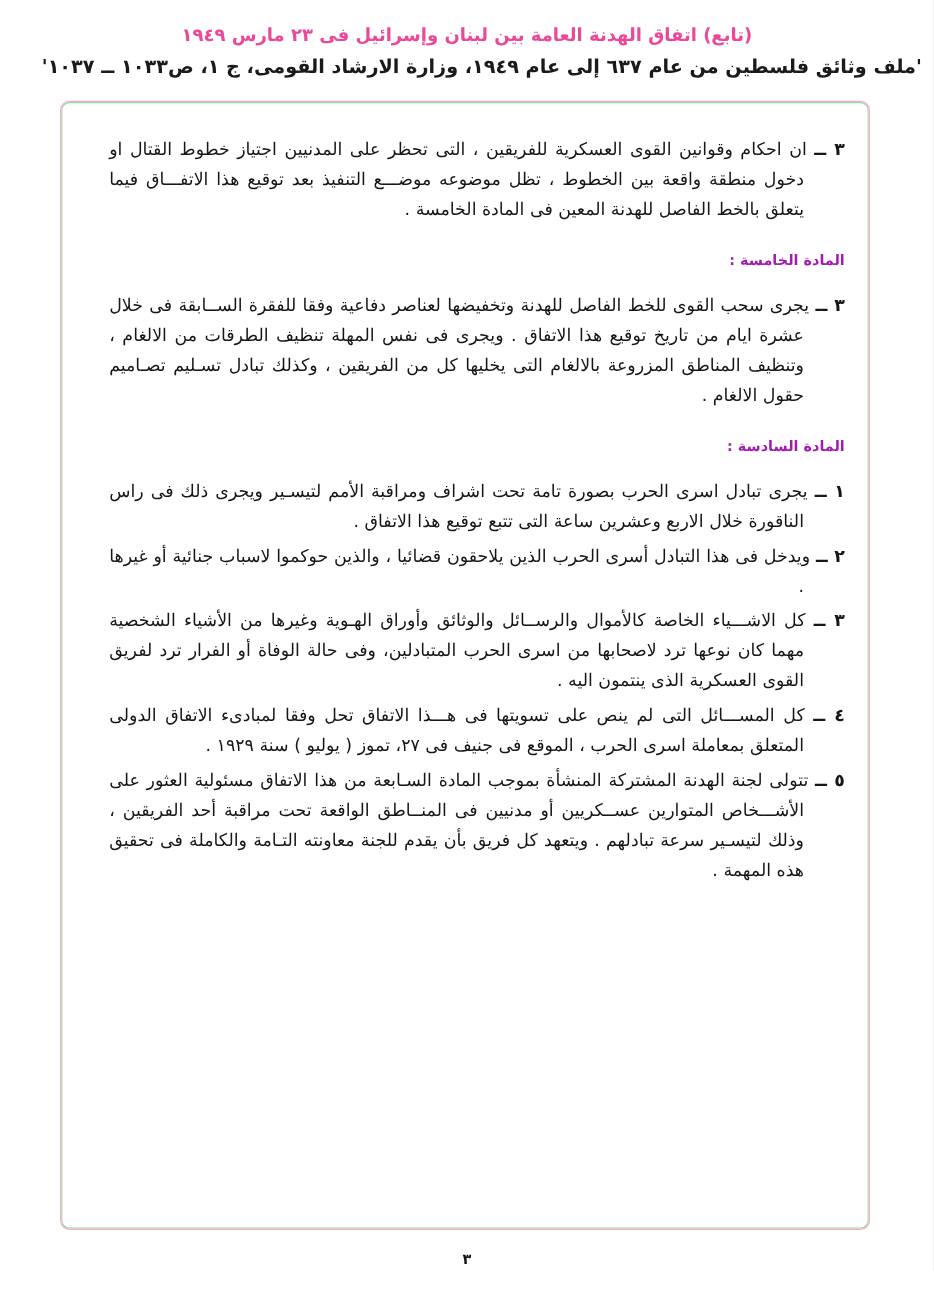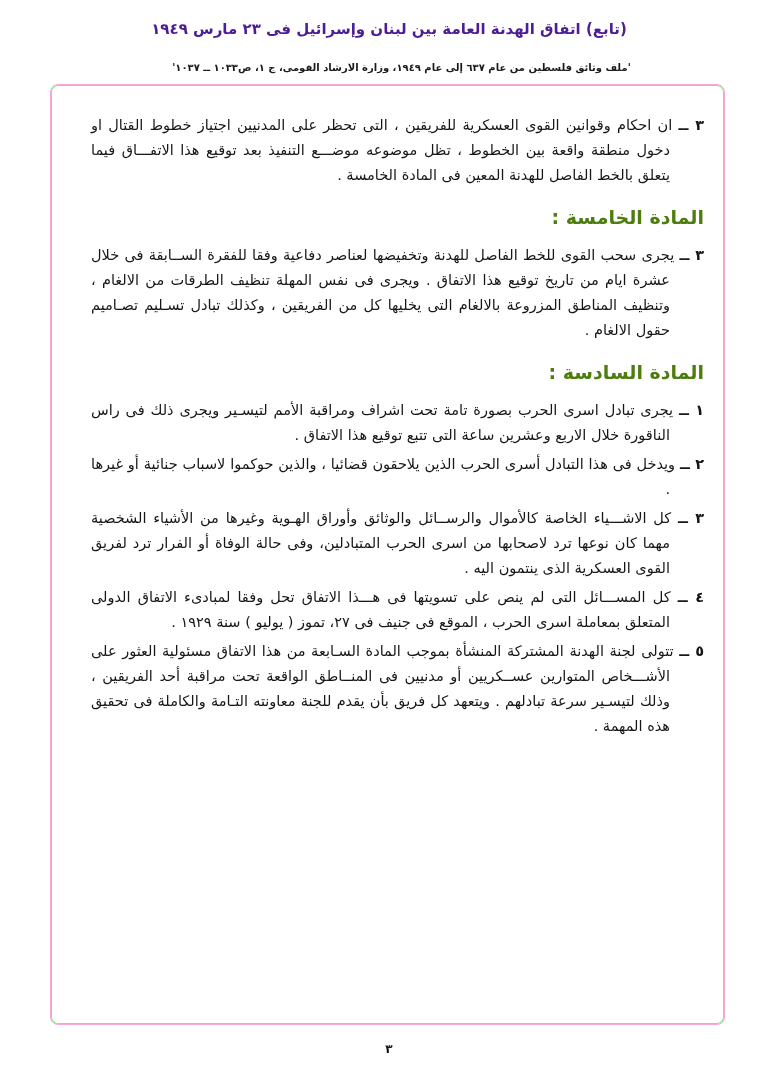--- a/index.html
+++ b/index.html
@@ -11,26 +11,26 @@
     direction:rtl;
     color:#141414;
     overflow:hidden;
     margin:0 auto;
   }
   .header{
     position:absolute;top:20px;left:0;right:0;
     text-align:center;
   }
   .doc-title{
-    font-size:15px;font-weight:bold;color:#4c1d95;
+    font-size:15px;font-weight:bold;color:#ec4899;
     letter-spacing:0.2px;
   }
   .doc-source{
-    margin-top:24px;
-    font-size:10px;font-weight:bold;color:#1a1a1a;padding-left:25px;
+    margin-top:8px;
+    font-size:16px;font-weight:bold;color:#1a1a1a;padding-left:25px;
   }
   .highlight-box{
     position:absolute;
     left:50px;top:84px;
     width:675px;height:941px;
     box-sizing:border-box;
     border:1px solid #f9a8d4;
     border-radius:8px;
     box-shadow:inset 0 0 0 1px #8fe08f;
     padding:14px 20px 0 40px;
@@ -41,21 +41,21 @@
     text-align:justify;
     color:#161616;
   }
   .para{
     margin:0;
     padding-right:34px;
     text-indent:-34px;
   }
   .para .marker{font-weight:bold;}
   .article-heading{
-    font-size:19px;font-weight:bold;color:#4d7c0f;
+    font-size:12px;font-weight:bold;color:#a21caf;
     margin:17px 0 13px 0;
     line-height:25px;
   }
   .intro{
     margin:0 0 10px 0;
     text-indent:14px;
   }
   .item-list .para{margin-bottom:4px;}
   .cont-item{margin-top:14px;}
   .page-number{

